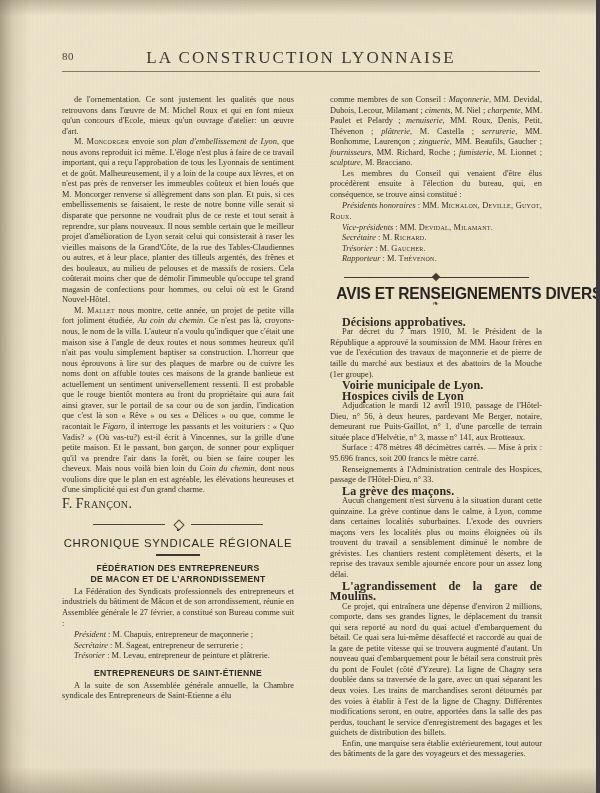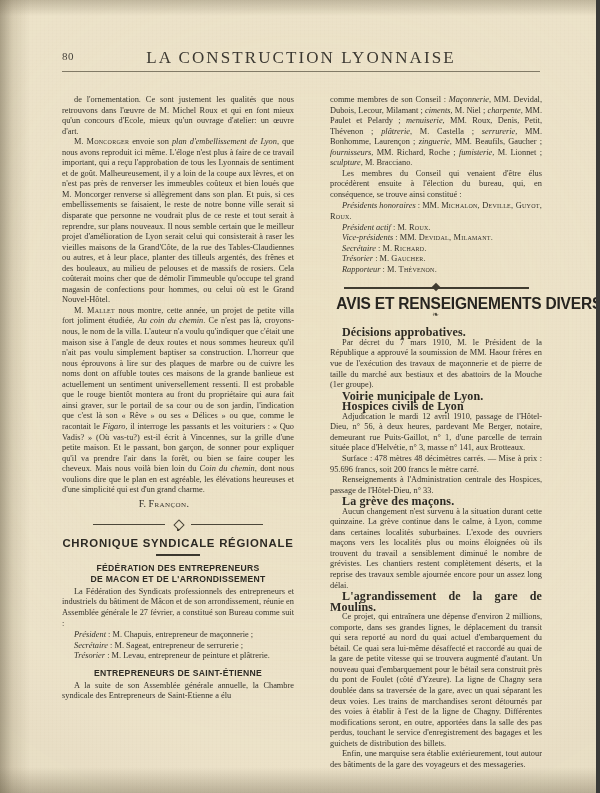--- a/index.html
+++ b/index.html
@@ -121,24 +121,24 @@
 
   i, em { font-style: italic; }
 
   .sc {
     font-variant: small-caps;
     letter-spacing: .25px;
   }
 
   
   .signature {
-    text-align: center;
+    text-align: left;
     margin-top: 3px;
     padding-right: 28px;
-    font-size: 10px;
+    font-size: 14px;
   }
   .signature .sc { letter-spacing: .4px; }
 
   
   .divider {
     position: relative;
     height: 13px;
     margin: 9px auto 7px;
     width: 170px;
   }
@@ -167,21 +167,21 @@
     left: 50%;
     top: 11px;
     width: 2px; height: 2px;
     margin-left: -1px;
     background: #4b463a;
   }
 
   
   .section-heading {
     font-family: "Liberation Sans", "DejaVu Sans", sans-serif;
-    font-weight: bold;
+    font-weight: normal;
     font-size: 11.4px;
     letter-spacing: .75px;
     text-align: center;
     color: #2b2924;
     margin: 5px 0 0;
   }
   .short-rule {
     width: 44px;
     height: 2px;
     background: #3a372f;
@@ -312,21 +312,20 @@
     </div>
 
     <div class="col col-right">
 
       <p class="noindent"><span>comme membres de son Conseil : </span><i>Maçonnerie</i><span>, MM. Devidal, Dubois, Lecour, Milamant ; </span><i>ciments</i><span>, M. Niel ; </span><i>charpente</i><span>, MM. Paulet et Pelardy ; </span><i>menuiserie</i><span>, MM. Roux, Denis, Petit, Thévenon ; </span><i>plâtrerie</i><span>, M. Castella ; </span><i>serrurerie</i><span>, MM. Bonhomme, Laurençon ; </span><i>zinguerie</i><span>, MM. Beaufils, Gaucher ; </span><i>fournisseurs</i><span>, MM. Richard, Roche ; </span><i>fumisterie</i><span>, M. Lionnet ; </span><i>sculpture</i><span>, M. Bracciano.</span></p>
 
       <p>Les membres du Conseil qui venaient d'être élus procédèrent ensuite à l'élection du bureau, qui, en conséquence, se trouve ainsi constitué :</p>
 
       <div class="officers">
         <p class="line"><i>Présidents honoraires</i><span> : MM. </span><span class="sc">Michalon, Deville, Guyot, Roux.</span></p>
-        <p class="line"><i>Président actif</i><span> : M. </span><span class="sc">Roux.</span></p>
         <p class="line"><i>Vice-présidents</i><span> : MM. </span><span class="sc">Devidal, Milamant.</span></p>
         <p class="line"><i>Secrétaire</i><span> : M. </span><span class="sc">Richard.</span></p>
         <p class="line"><i>Trésorier</i><span> : M. </span><span class="sc">Gaucher.</span></p>
         <p class="line"><i>Rapporteur</i><span> : M. </span><span class="sc">Thévenon.</span></p>
       </div>
 
       <div class="banner-rule">
         <span class="line"></span>
         <span class="node"></span>
       </div>

